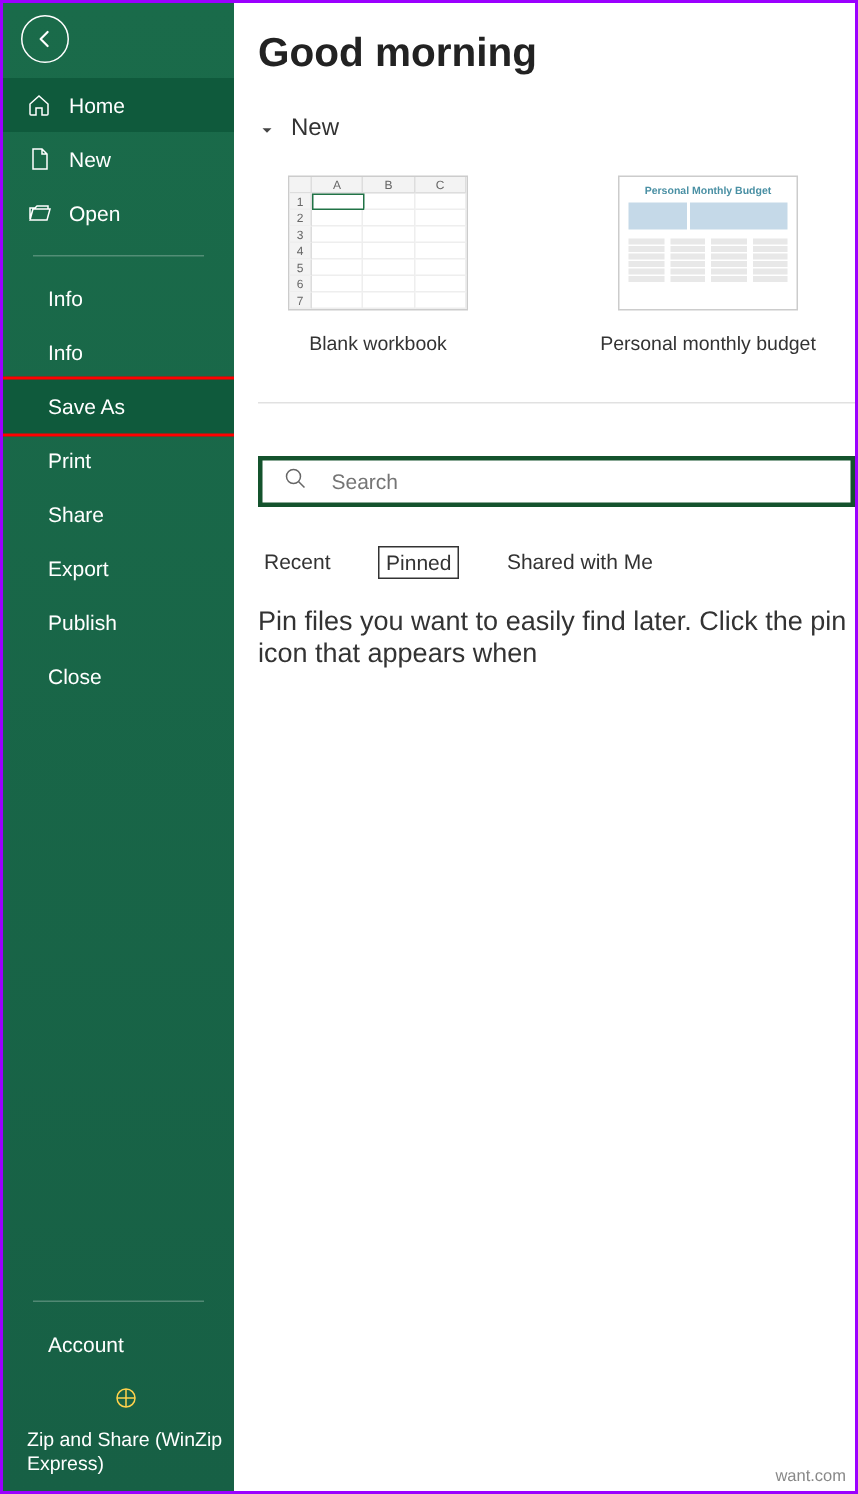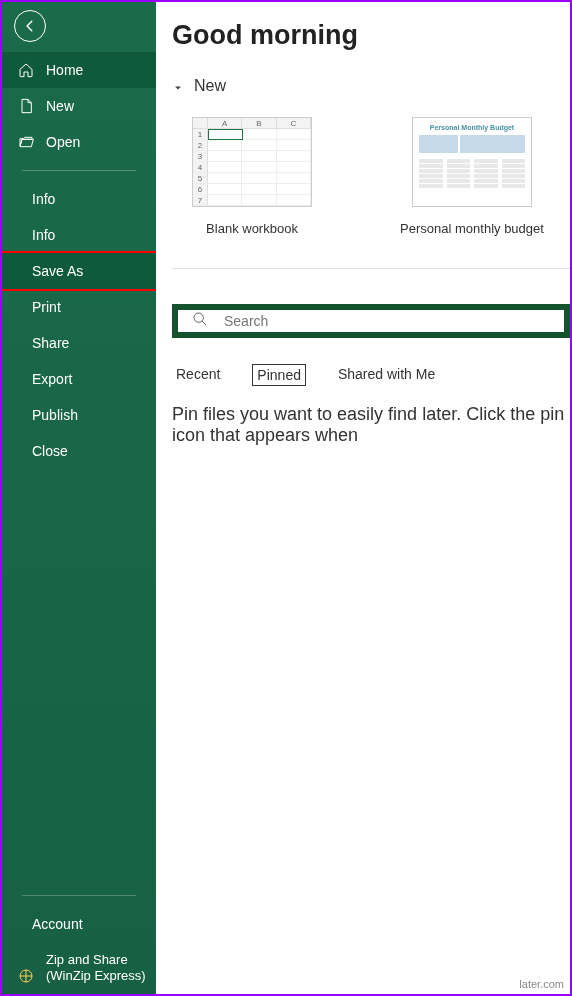--- a/index.html
+++ b/index.html
@@ -223,21 +223,21 @@
     .template-label {
       font-size: 13px;
       color: #333;
     }
     .content-divider {
       border-top: 1px solid #e1e1e1;
       margin-right: 0;
     }
     .search-box {
       margin-top: 35px;
-      border: 6px solid #14532d;
+      border: 3px solid #14532d;
       height: 34px;
       display: flex;
       align-items: center;
       padding: 0 14px;
       gap: 16px;
     }
     .search-icon svg {
       width: 16px;
       height: 16px;
       fill: none;
@@ -342,21 +342,21 @@
     <span>Close</span>
   </div>
 
   <div class="sidebar-spacer"></div>
 
   <div class="nav-divider"></div>
 
   <div class="nav-item nav-indent">
     <span>Account</span>
   </div>
-  <div class="nav-item" style="align-items:flex-end;padding-right:6px;">
+  <div class="nav-item" style="align-items:center;padding-right:6px;flex-direction:column;">
     <span class="nav-icon">
       <svg class="zip-icon" viewBox="0 0 24 24">
           <circle cx="12" cy="12" r="9" stroke="#ffd24c" fill="none"></circle>
           <path d="M12 3v18M3 12h18" stroke="#ffd24c"></path>
         </svg>
     </span>
     <span style="font-size:13px;line-height:1.25;">Zip and Share (WinZip Express)</span>
   </div>
 </div>
 
@@ -493,13 +493,13 @@
 
   <div class="tabs">
     <div class="tab">Recent</div>
     <div class="tab active">Pinned</div>
     <div class="tab">Shared with Me</div>
   </div>
 
   <div class="hint-text">Pin files you want to easily find later. Click the pin icon that appears when</div>
 </div>
 
-<div class="watermark">later.com</div>
+<div class="watermark">want.com</div>
 
 </body></html>

